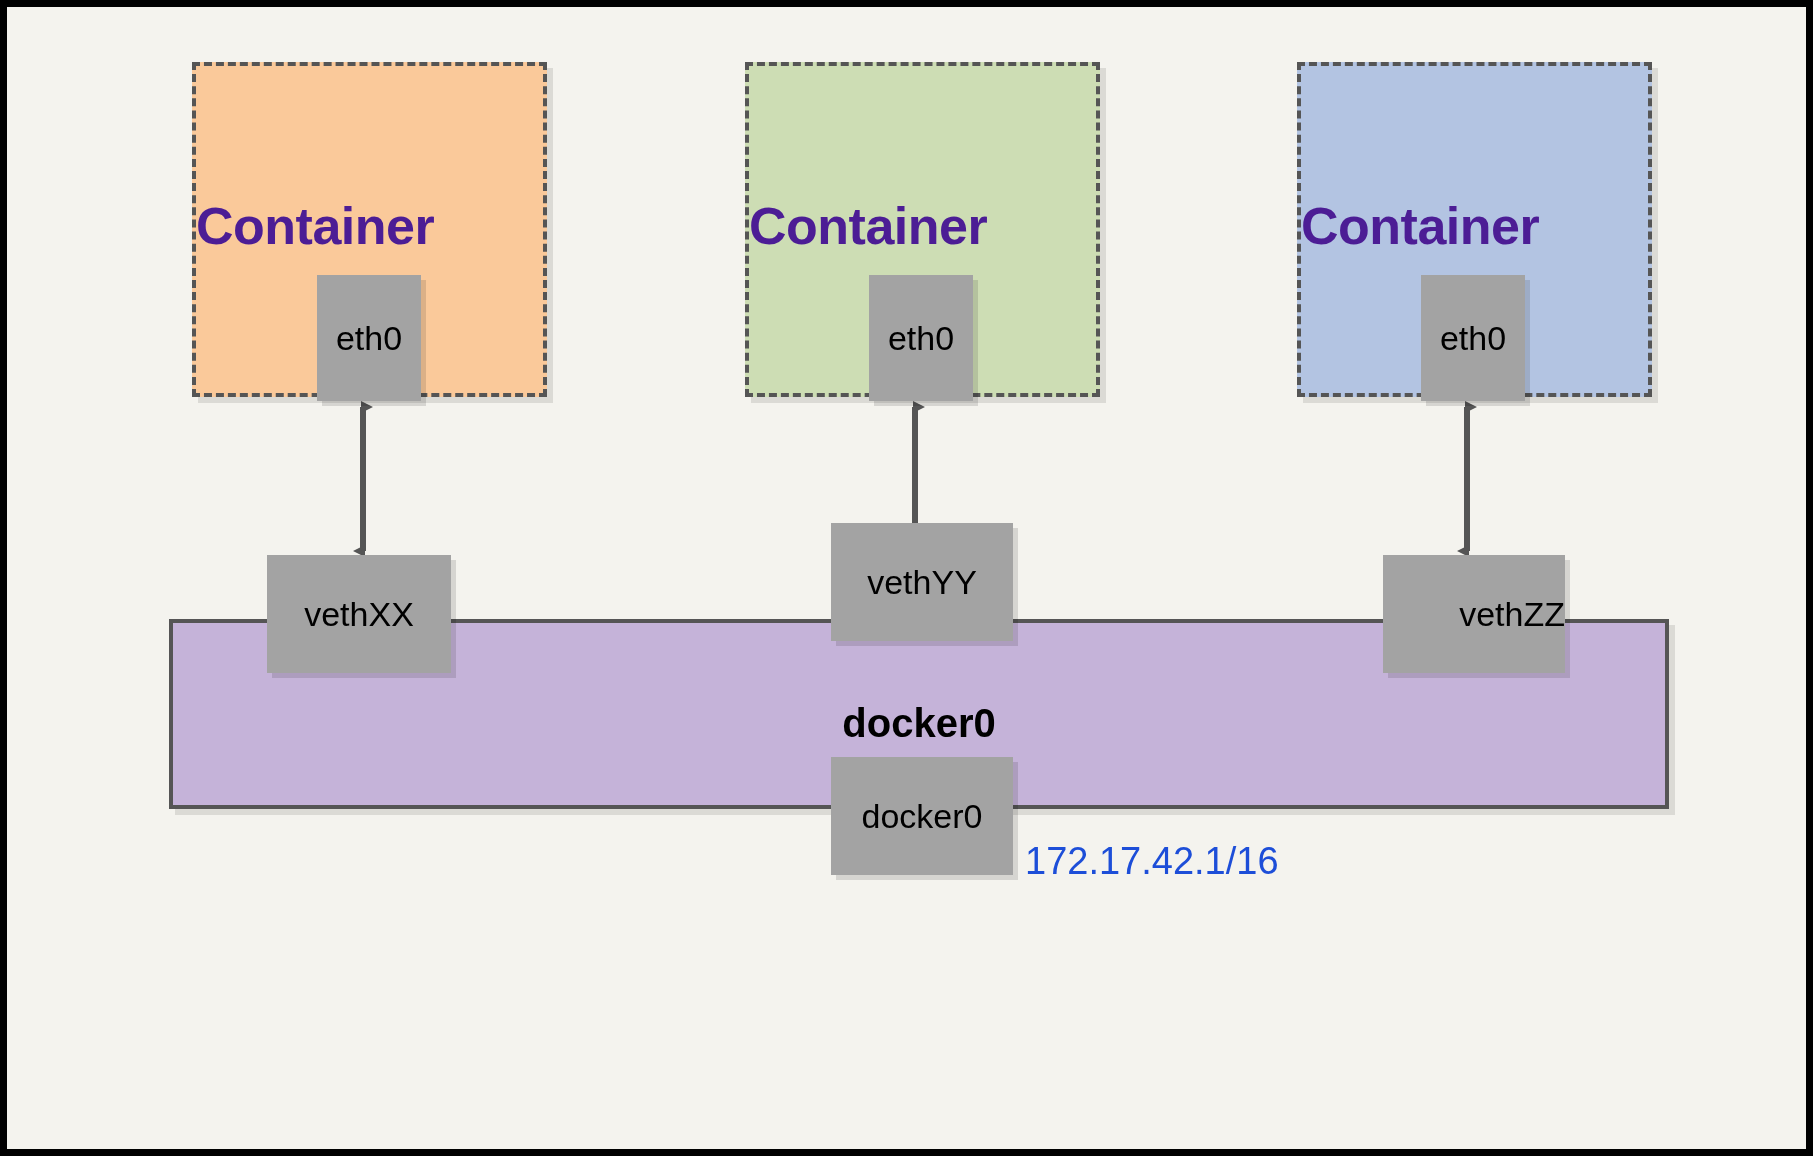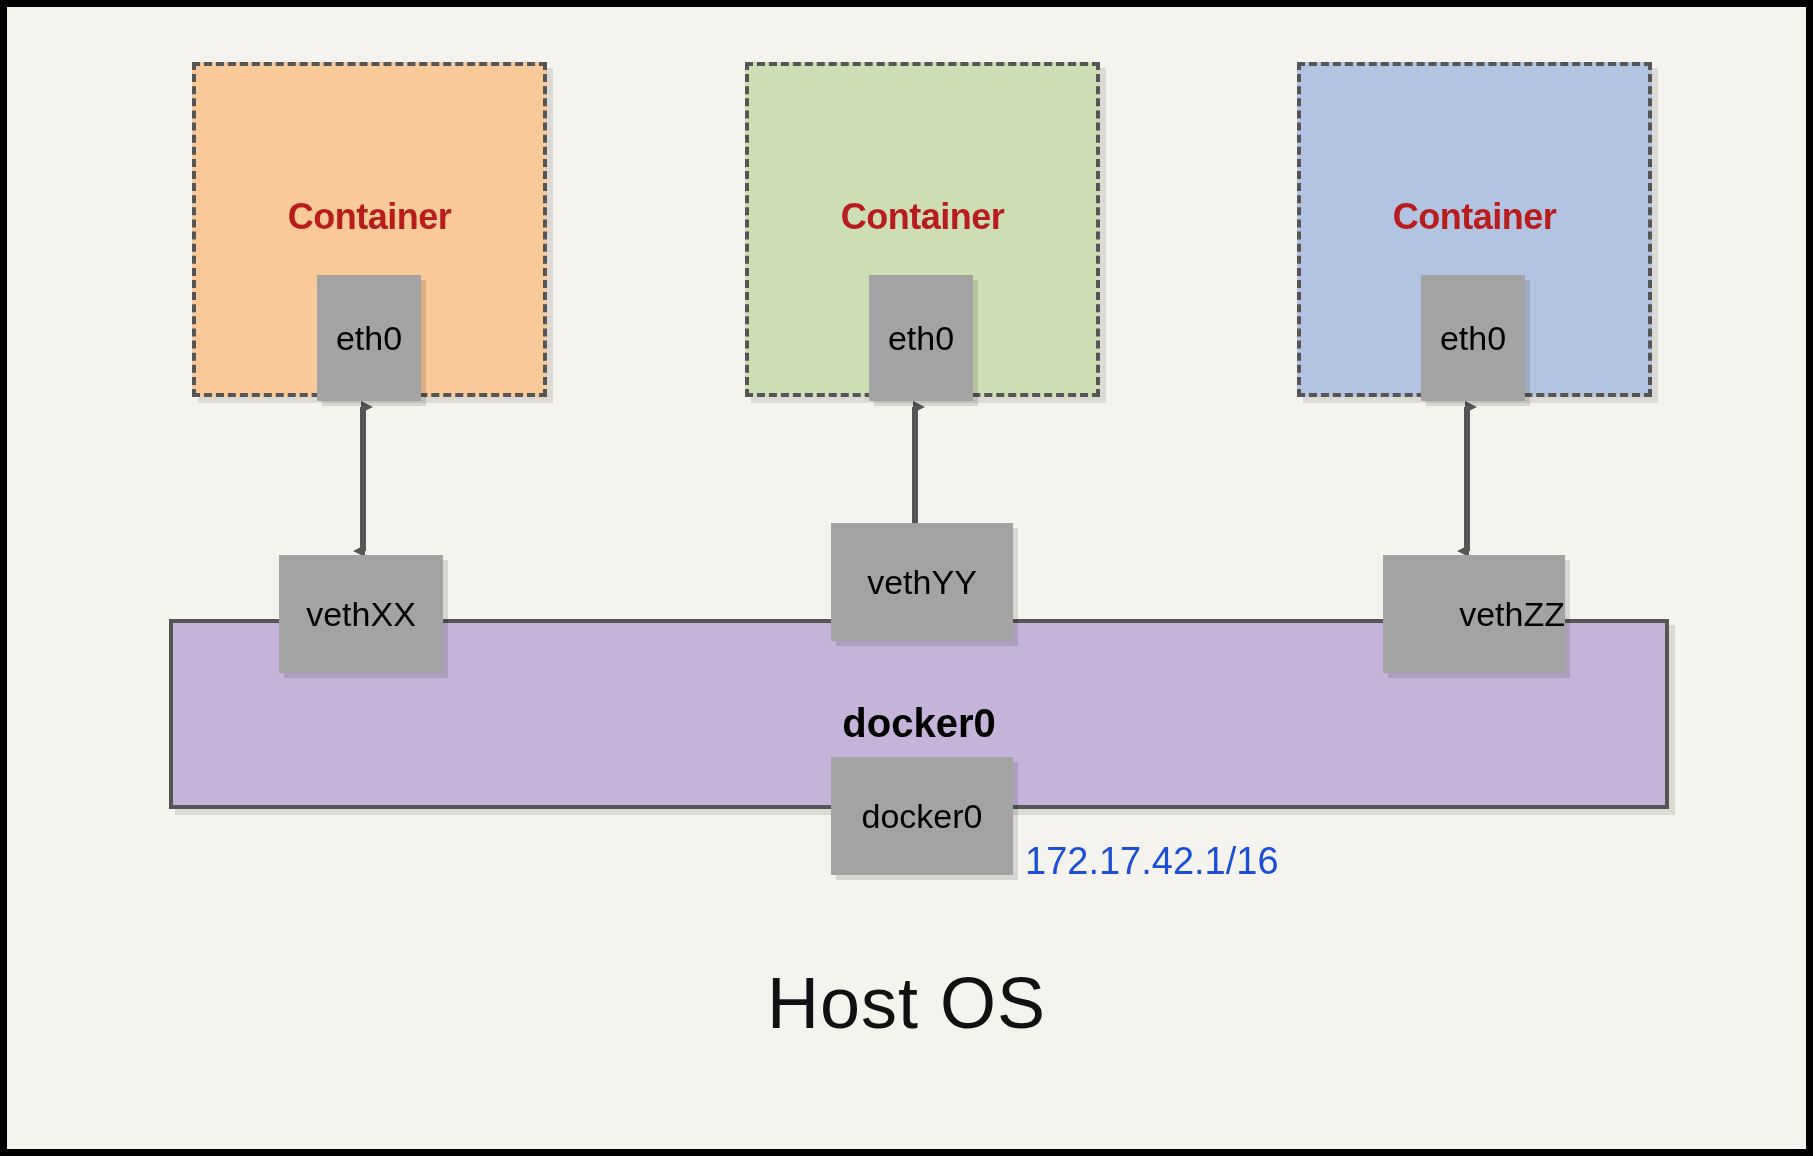--- a/index.html
+++ b/index.html
@@ -28,24 +28,24 @@
     position: absolute;
     box-sizing: border-box;
     border: 4px dashed #555555;
     box-shadow: 6px 6px 0 rgba(0,0,0,0.10);
   }
   .container-title {
     position: absolute;
     top: 130px;
     left: 0;
     width: 100%;
-    text-align: center;
-    font-size: 36px;
+    text-align: left;
+    font-size: 52px;
     font-weight: bold;
-    color: #b91c1c;
+    color: #4c1d95;
     letter-spacing: -0.5px;
   }
 
   
   .chip {
     position: absolute;
     box-sizing: border-box;
     background: #a3a3a3;
     box-shadow: 5px 5px 0 rgba(0,0,0,0.12);
     display: flex;
@@ -156,31 +156,30 @@
         <path d="M6 12 L0 0 L12 0 Z" fill="#555555"></path>
       </marker>
     </defs>
     <line x1="26" y1="14" x2="26" y2="158" stroke="#555555" stroke-width="6" marker-start="url(#arrow-up-3)" marker-end="url(#arrow-dn-3)"></line>
   </svg>
 
   <div id="docker-bridge" style="left:162px; top:612px; width:1500px; height:190px;">
     <div id="bridge-label">docker0</div>
   </div>
 
-  <div class="chip" style="left:272px; top:548px; width:164px; height:118px;">
+  <div class="chip" style="left:260px; top:548px; width:184px; height:118px;">
     <span>vethXX</span>
   </div>
   <div class="chip" style="left:824px; top:516px; width:182px; height:118px;">
     <span>vethYY</span>
   </div>
   <div class="chip" style="left:1376px; top:548px; width:182px; height:118px;justify-content:flex-end;">
     <span>vethZZ</span>
   </div>
 
   <div class="chip" style="left:824px; top:750px; width:182px; height:118px;">
     <span>docker0</span>
   </div>
 
   <div id="bridge-ip" style="left:1018px; top:833px;">172.17.42.1/16</div>
 
-  <div id="host-os-label" style="top:955px;">Host OS</div>
 
 </div>
 
 </body></html>

